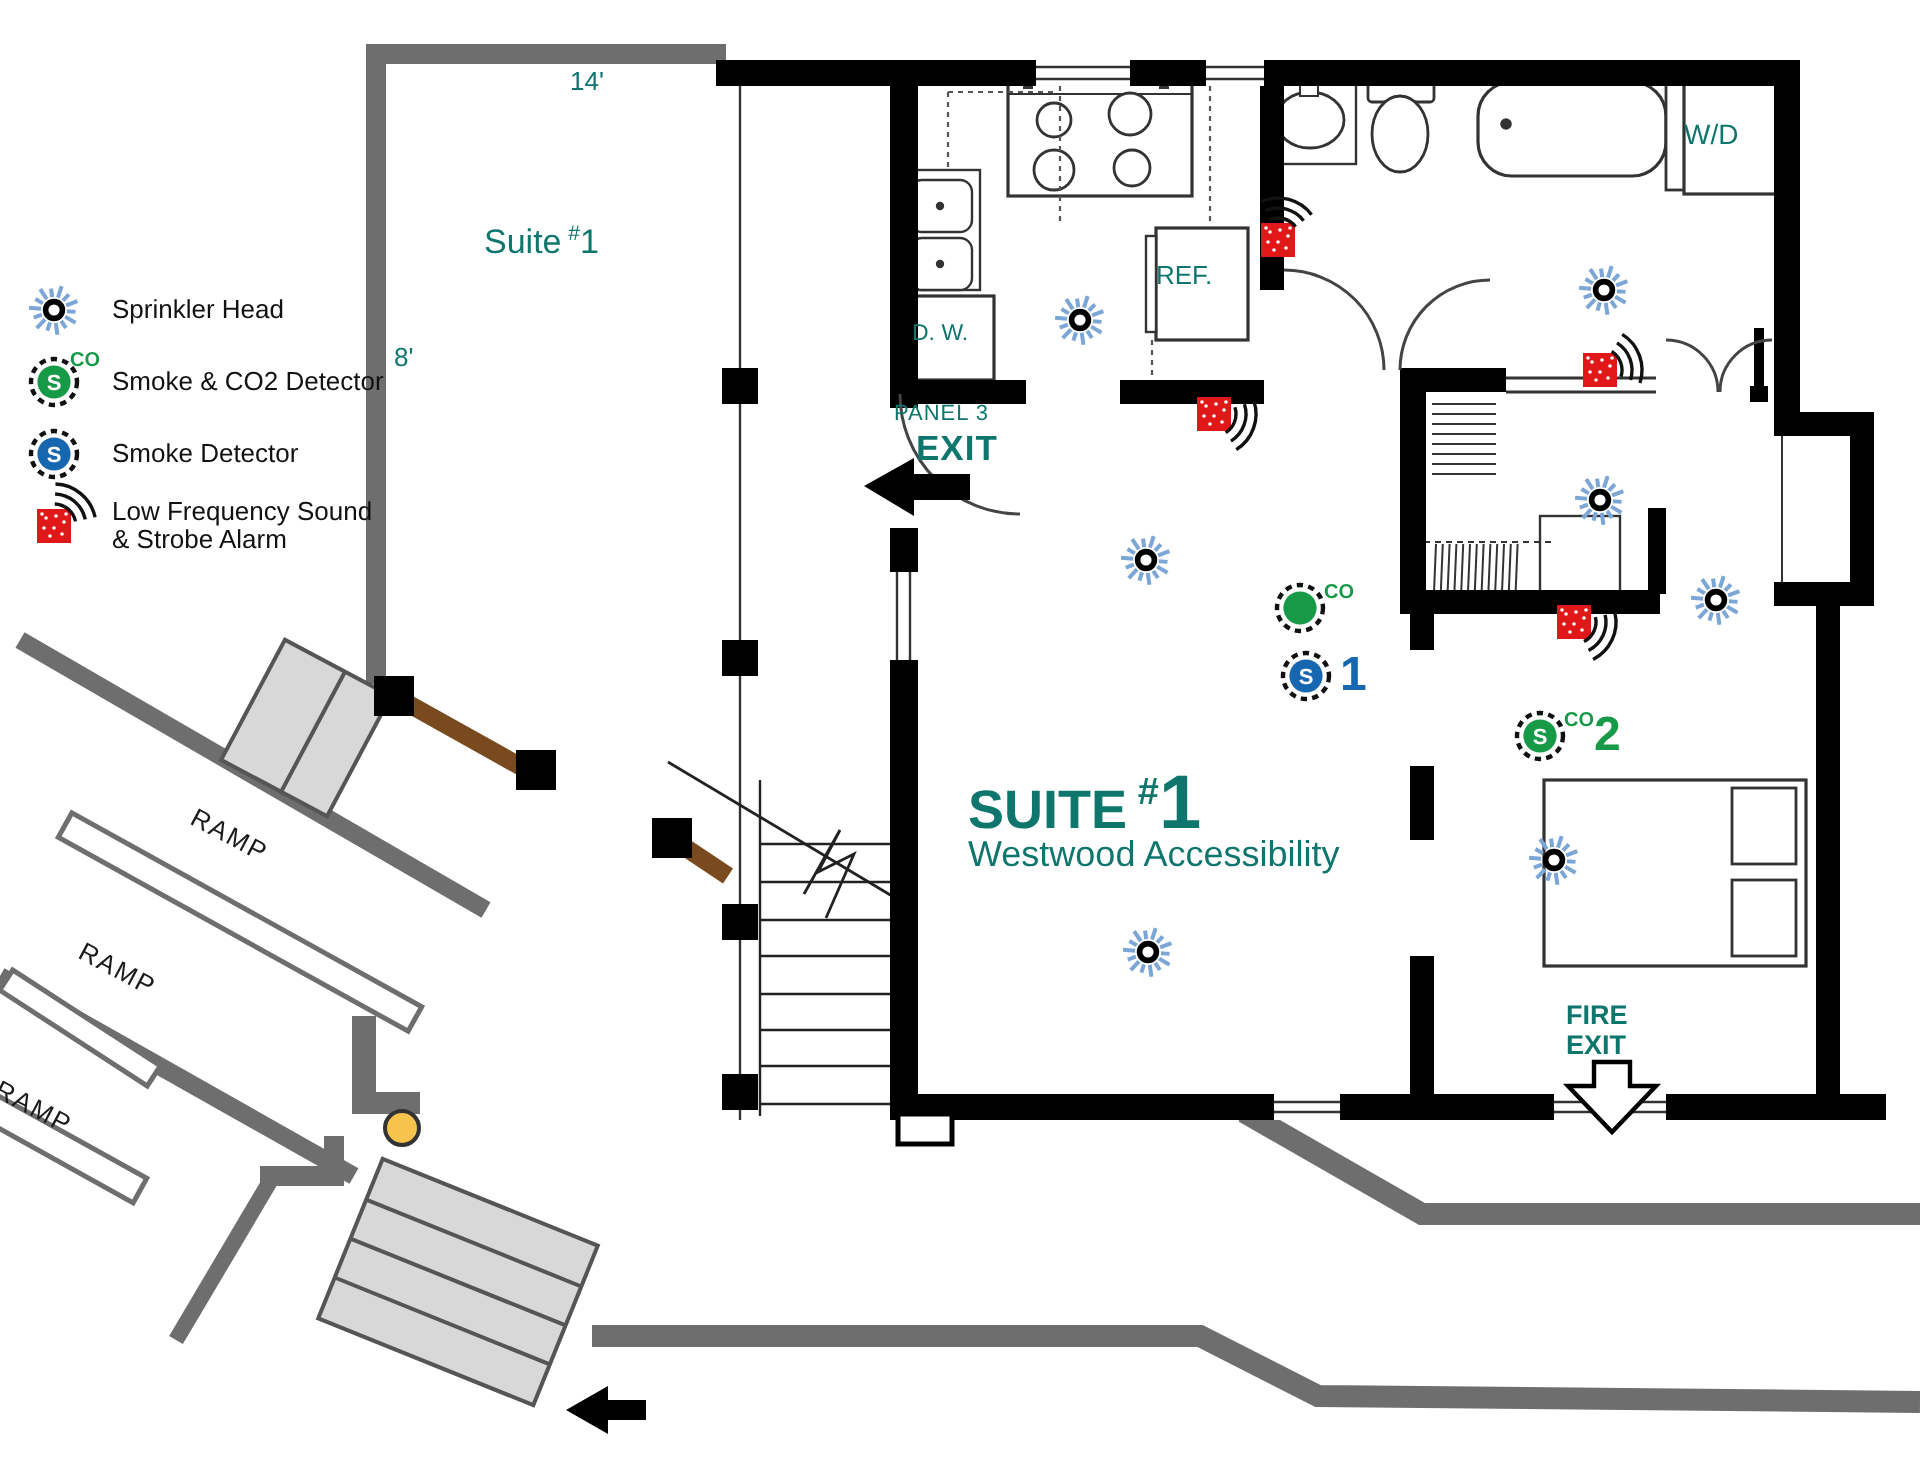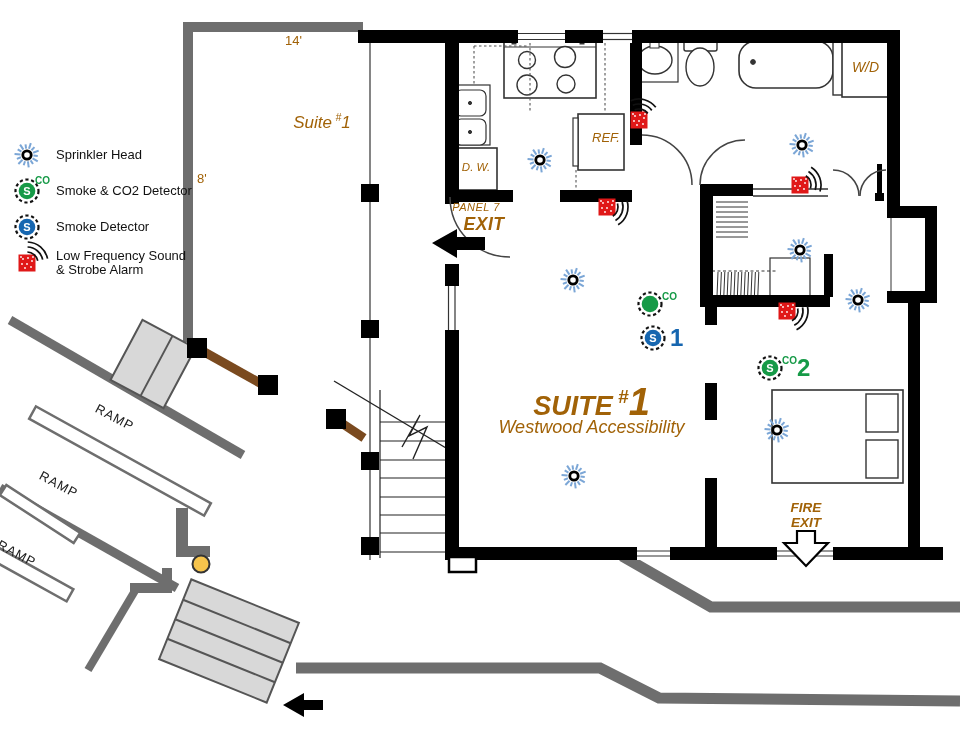--- a/index.html
+++ b/index.html
@@ -1,20 +1,20 @@
 <!DOCTYPE html>
 <html><head>
 <meta charset="utf-8">
 <style>
   html,body{margin:0;padding:0;background:#fff;}
   #stage{position:relative;width:960px;height:739px;background:#fff;overflow:hidden;
          font-family:"Liberation Sans",sans-serif;color:#111;}
   #plan-svg{position:absolute;left:0;top:0;}
-  .lbl{position:absolute;white-space:nowrap;color:#a16207;}
-  .center{text-align:center;font-style:italic;}
+  .lbl{position:absolute;white-space:nowrap;color:#0f766e;}
+  .center{text-align:left;}
   .legend{position:absolute;left:8px;top:140px;}
   .legend-row{display:flex;align-items:center;height:30px;margin-bottom:6px;}
   .legend-icon{position:relative;width:38px;height:30px;flex:0 0 38px;}
   .legend-icon svg{position:absolute;left:50%;top:50%;transform:translate(-50%,-50%);overflow:visible;}
   .legend-label{margin-left:10px;font-size:13px;line-height:1.1;white-space:pre-line;}
   .co-sup{position:absolute;font-size:10px;font-weight:bold;letter-spacing:0;}
   .det-num{position:absolute;font-size:24px;font-weight:bold;line-height:1;}
   .marker{position:absolute;}
   .marker svg{overflow:visible;display:block;}
   .ramp-lbl{position:absolute;font-size:13px;letter-spacing:1px;color:#1a1a1a;
@@ -317,21 +317,21 @@
         <div class="legend-label">Low Frequency Sound
 &amp; Strobe Alarm</div>
       </div>
     </div>
 
 <div class="lbl" style="left:285px;top:33px;font-size:13px;">14'</div>
 <div class="lbl" style="left:197px;top:171px;font-size:13px;">8'</div>
 
 <div class="lbl center" style="left:242px;top:111px;width:160px;font-size:17px;"><span>Suite</span> <sup class="sup">#</sup><span>1</span></div>
 
-<div class="lbl center" style="left:447px;top:201px;width:58px;font-size:11px;letter-spacing:0.5px;">PANEL 7</div>
+<div class="lbl center" style="left:447px;top:201px;width:58px;font-size:11px;letter-spacing:0.5px;">PANEL 3</div>
 <div class="lbl center" style="left:578px;top:130px;width:56px;font-size:13px;">REF.</div>
 <div class="lbl center" style="left:456px;top:161px;width:40px;font-size:11.5px;">D. W.</div>
 <div class="lbl center" style="left:842px;top:59px;width:47px;font-size:14px;">W/D</div>
 
 <div class="lbl center" style="left:458px;top:214px;width:52px;font-size:17.5px;font-weight:bold;letter-spacing:0.5px;">EXIT</div>
 <div class="lbl center" style="left:783px;top:500px;width:46px;font-size:13.5px;font-weight:bold;">FIRE</div>
 <div class="lbl center" style="left:783px;top:515px;width:46px;font-size:13.5px;font-weight:bold;">EXIT</div>
 
 <div class="lbl center" style="left:484px;top:381px;width:215px;font-size:27px;font-weight:800;"><span>SUITE</span> <sup style="font-size:19px;vertical-align:12px;">#</sup><span style="font-size:38px;">1</span></div>
 <div class="lbl center" style="left:484px;top:417px;width:215px;font-size:18px;">Westwood Accessibility</div>

